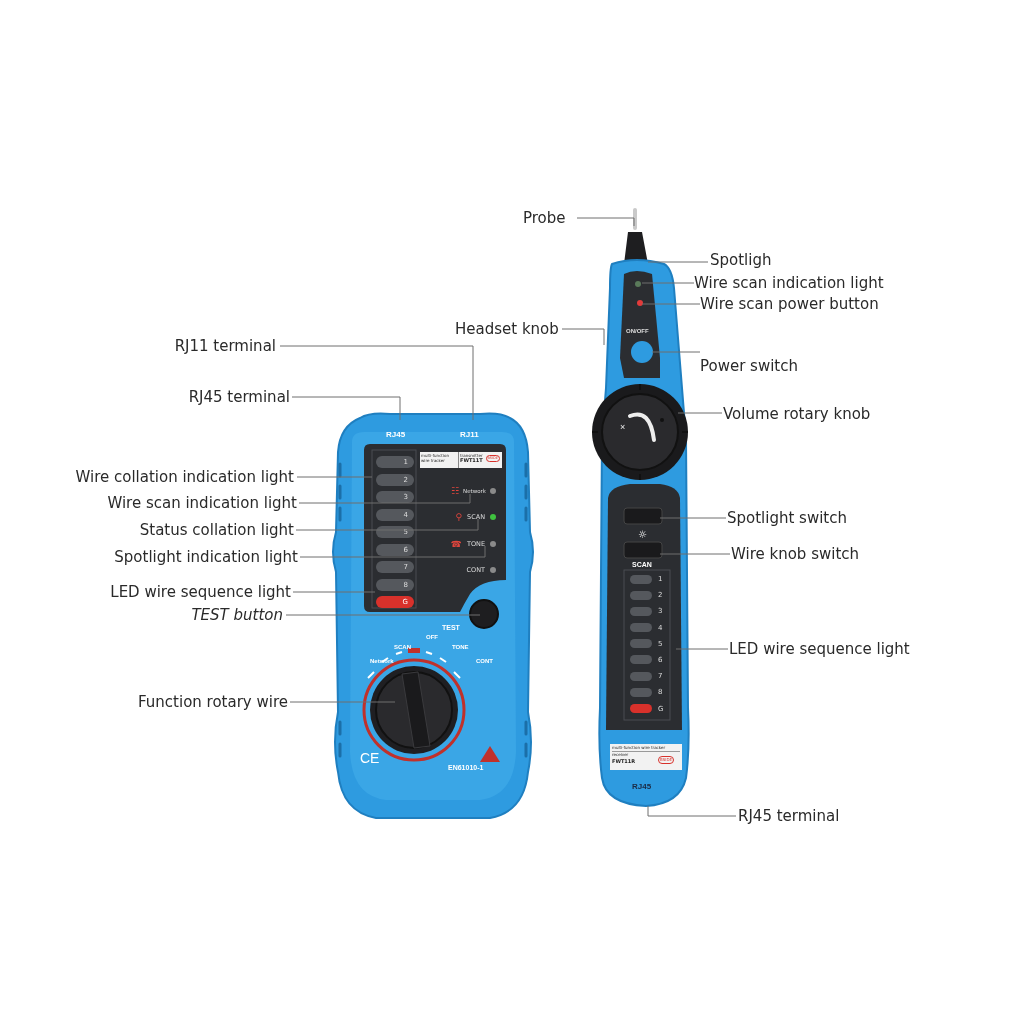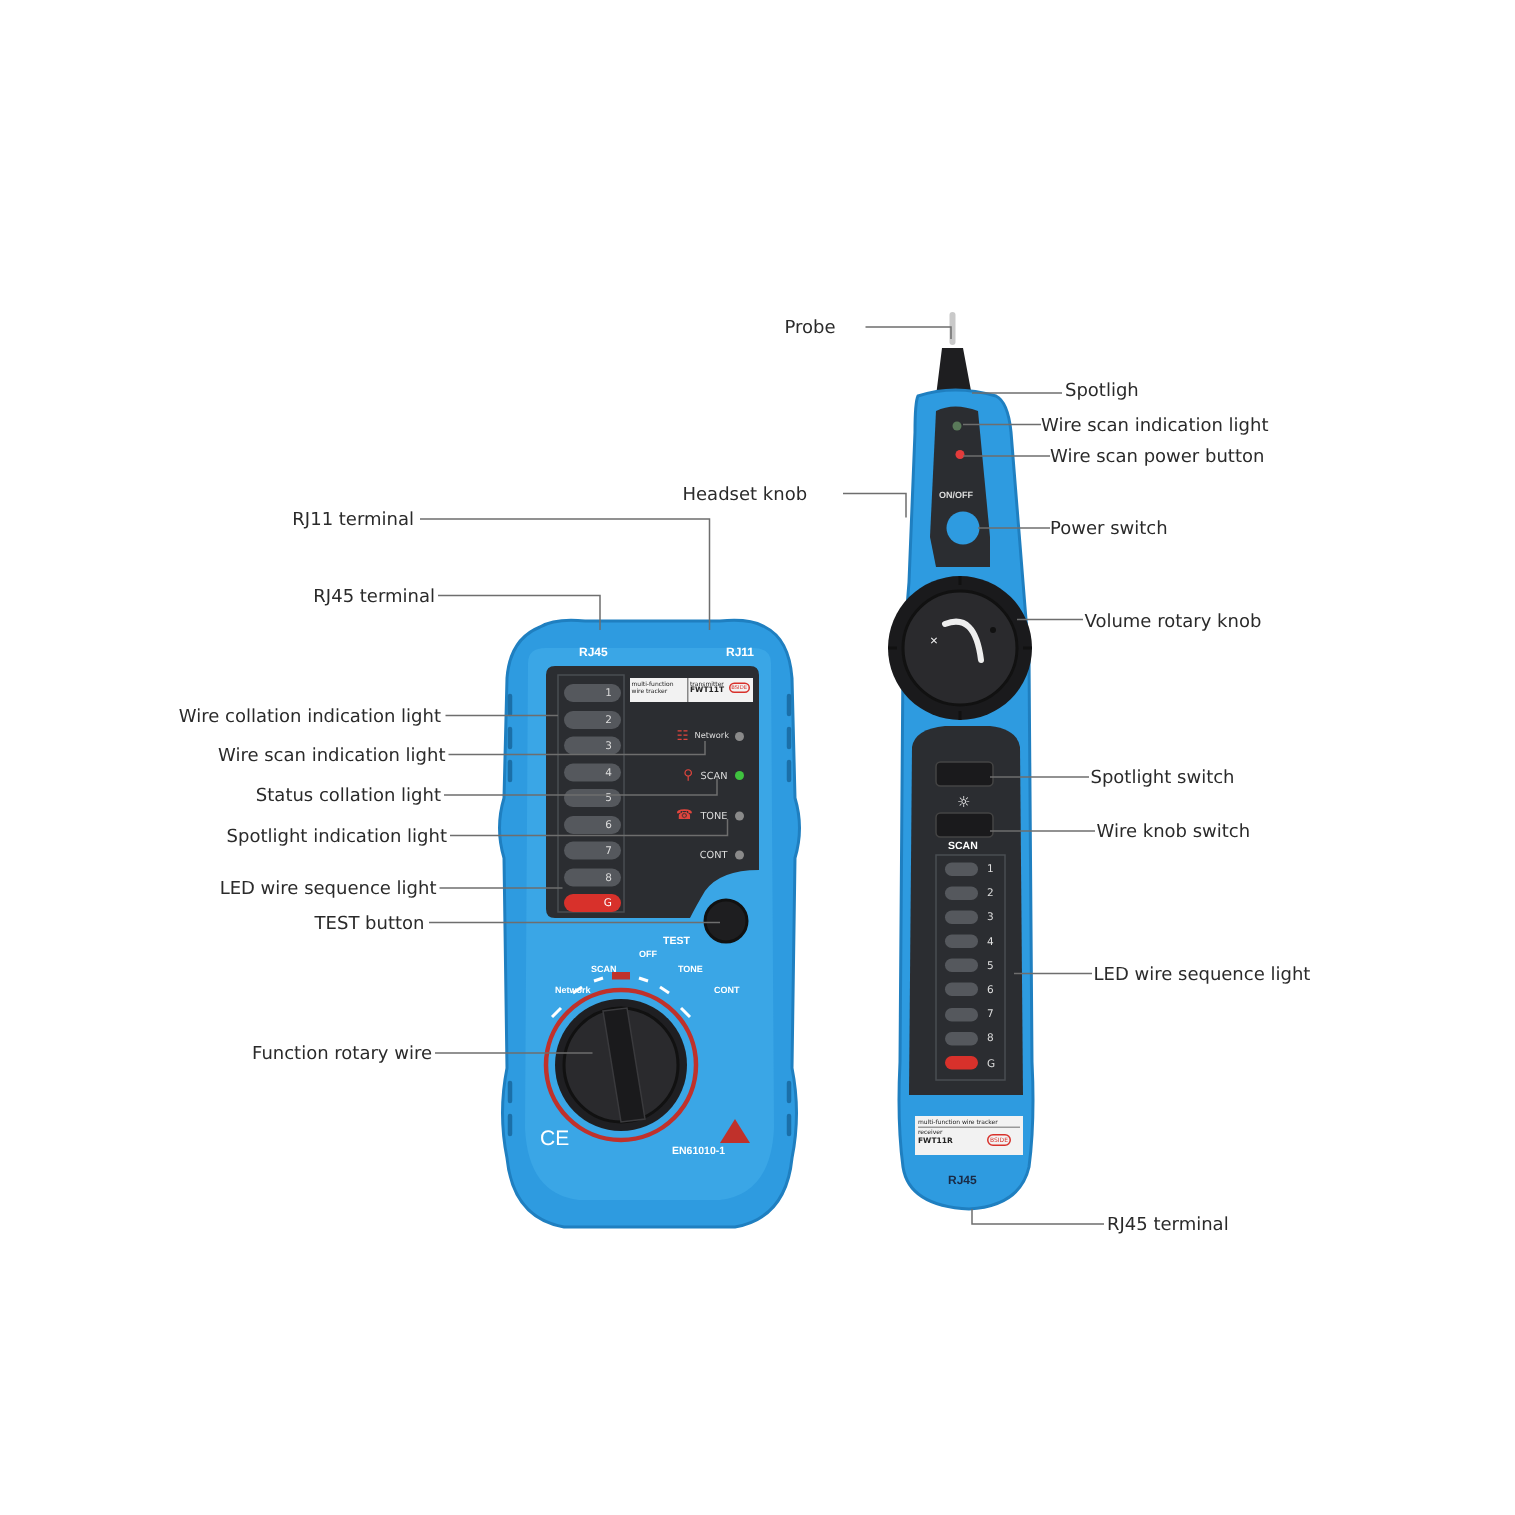--- a/index.html
+++ b/index.html
@@ -1,17 +1,17 @@
 <!DOCTYPE html>
 <html><head>
 <meta charset="utf-8">
 <style>
   html,body{margin:0;padding:0;background:#fff;}
   body{width:1010px;height:1010px;position:relative;overflow:hidden;font-family:"DejaVu Sans","Liberation Sans",sans-serif;}
-  .lbl{position:absolute;font-size:12px;color:#2a2a2a;white-space:nowrap;line-height:20px;}
+  .lbl{position:absolute;font-size:15px;color:#2a2a2a;white-space:nowrap;line-height:20px;}
   .lbl.r{text-align:right;}
   svg.lines{position:absolute;left:0;top:0;}
   .dev{position:absolute;}
   .tiny{font-family:"Liberation Sans",sans-serif;font-weight:bold;color:#1a2a44;}
 </style>
 </head>
 <body>
 
 <div class="dev" style="left:330px;top:412px;width:206px;height:412px;">
   <svg width="206" height="412" viewBox="0 0 206 412">
@@ -53,21 +53,21 @@
 
     <rect x="78" y="236" width="12" height="5" fill="#c0312b"></rect>
 
     <circle cx="154" cy="202" r="14" fill="#1e1e20" stroke="#111" stroke-width="2"></circle>
 
     <path d="M150 350 L160 334 L170 350 Z" fill="#c0312b"></path>
   </svg>
 
   
   <span class="tiny" style="position:absolute;left:56px;top:18px;font-size:8px;color:#fff;">RJ45</span>
-  <span class="tiny" style="position:absolute;left:130px;top:18px;font-size:8px;color:#fff;margin-left:24px;">RJ11</span>
+  <span class="tiny" style="position:absolute;left:130px;top:18px;font-size:8px;color:#fff;">RJ11</span>
 
   
   <div style="position:absolute;left:90px;top:40px;width:82px;height:16px;background:#f2f2f2;font-size:4px;line-height:5px;color:#222;display:flex;">
     <div style="width:36px;padding:1px;border-right:1px solid #888;">
       <div>multi-function</div>
       <div>wire tracker</div>
     </div>
     <div style="flex:1;padding:1px;position:relative;">
       <div>transmitter</div>
       <div style="font-weight:bold;font-size:5px;">FWT11T</div>
@@ -276,26 +276,26 @@
   </g>
 </svg>
 
 <div class="lbl r" style="right:734px;top:336px;">RJ11 terminal</div>
 <div class="lbl r" style="right:720px;top:387px;">RJ45 terminal</div>
 <div class="lbl r" style="right:716px;top:467px;">Wire collation indication light</div>
 <div class="lbl r" style="right:713px;top:493px;">Wire scan indication light</div>
 <div class="lbl r" style="right:716px;top:520px;">Status collation light</div>
 <div class="lbl r" style="right:712px;top:547px;">Spotlight indication light</div>
 <div class="lbl r" style="right:719px;top:582px;">LED wire sequence light</div>
-<div class="lbl r" style="right:727px;top:605px;">TEST button</div>
+<div class="lbl r" style="right:727px;top:605px;font-style:italic;">TEST button</div>
 <div class="lbl r" style="right:722px;top:692px;">Function rotary wire</div>
 
 <div class="lbl" style="left:523px;top:208px;">Probe</div>
 <div class="lbl" style="left:710px;top:250px;">Spotligh</div>
 <div class="lbl" style="left:694px;top:273px;">Wire scan indication light</div>
 <div class="lbl" style="left:700px;top:294px;">Wire scan power button</div>
 <div class="lbl" style="left:455px;top:319px;">Headset knob</div>
-<div class="lbl" style="left:700px;top:342px;">Power switch</div>
+<div class="lbl" style="left:700px;top:356px;">Power switch</div>
 <div class="lbl" style="left:723px;top:404px;">Volume rotary knob</div>
 <div class="lbl" style="left:727px;top:508px;">Spotlight switch</div>
 <div class="lbl" style="left:731px;top:544px;">Wire knob switch</div>
 <div class="lbl" style="left:729px;top:639px;">LED wire sequence light</div>
 <div class="lbl" style="left:738px;top:806px;">RJ45 terminal</div>
 
 </body></html>

